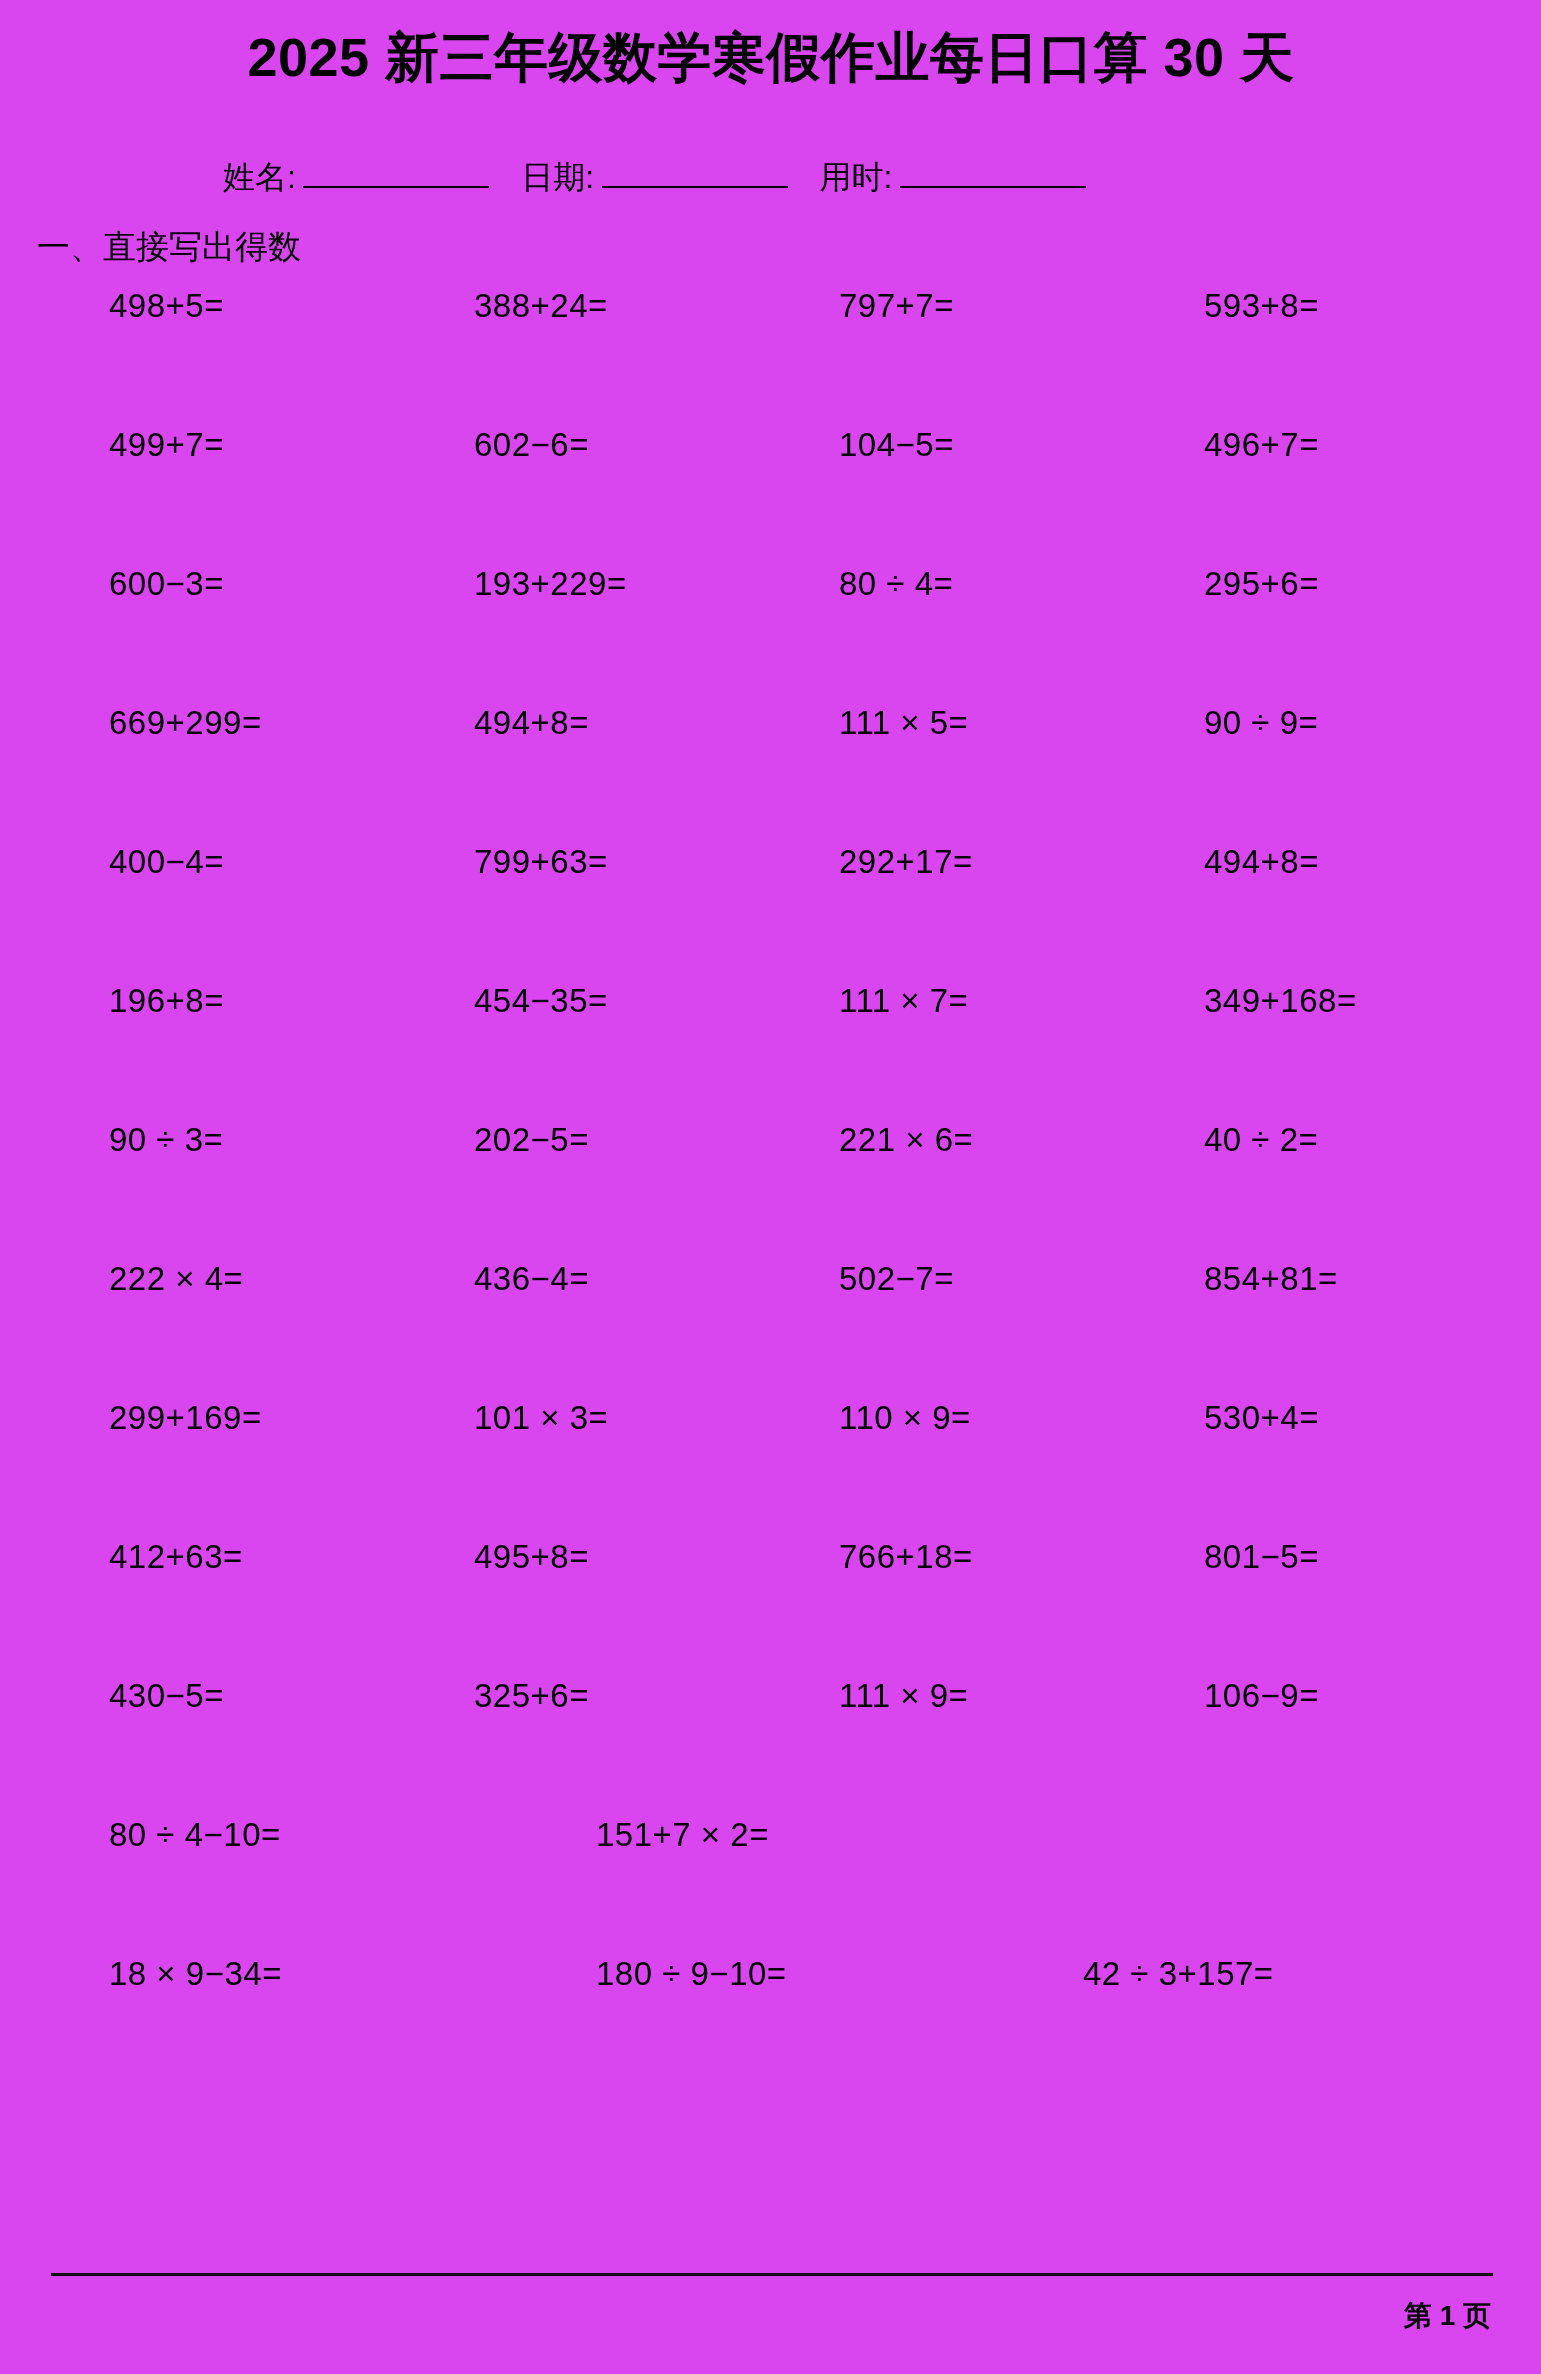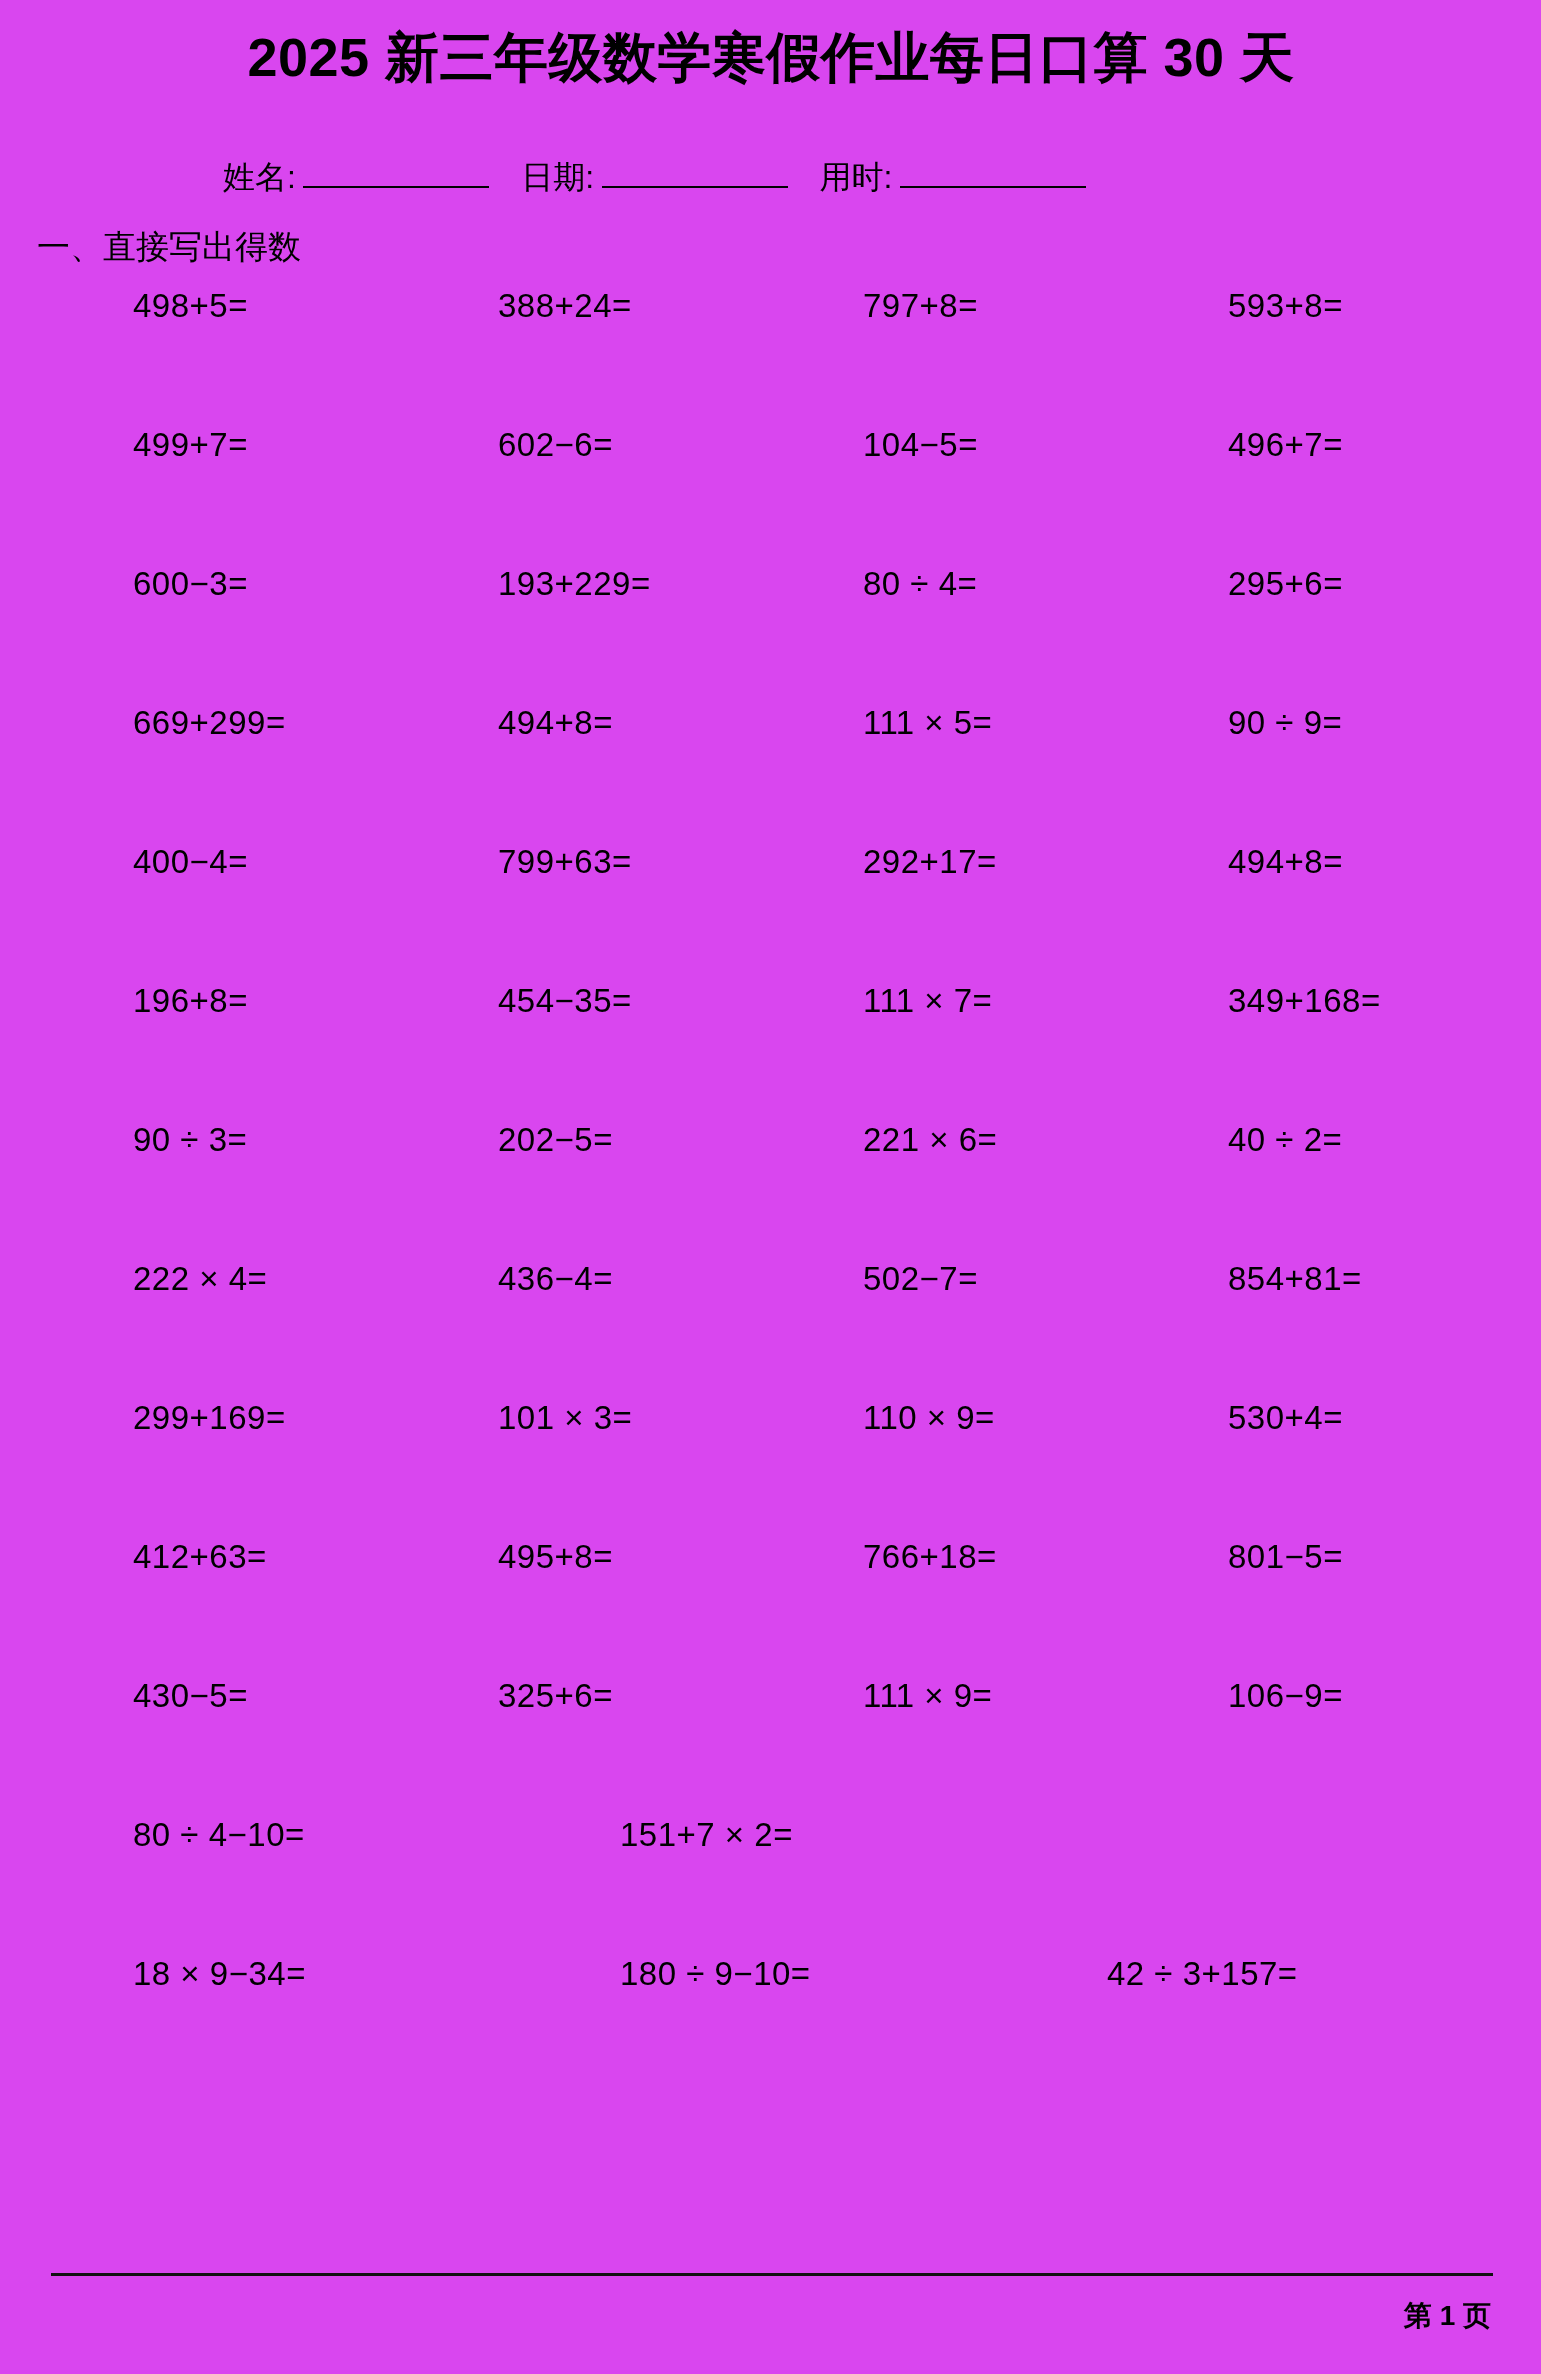--- a/index.html
+++ b/index.html
@@ -81,21 +81,20 @@
   .problems {
     position: absolute;
     top: 289px;
     left: 0;
     width: 1542px;
   }
   .prob-row {
     display: flex;
     height: 139px;
     align-items: flex-start;
-    margin-left: 24px;
   }
   .prob-row.cols-4 .cell {
     width: 365px;
     padding-left: 109px;
     box-sizing: border-box;
   }
   .prob-row.cols-3 .cell {
     width: 487px;
     padding-left: 109px;
     box-sizing: border-box;
@@ -152,21 +151,21 @@
       <span class="id-blank"></span>
     </span>
   </div>
 
   <div class="section-heading">一、直接写出得数</div>
 
   <div class="problems" id="problems-container">
       <div class="prob-row cols-4">
         <div class="cell"><span class="prob">498+5=</span></div>
         <div class="cell"><span class="prob">388+24=</span></div>
-        <div class="cell"><span class="prob">797+8=</span></div>
+        <div class="cell"><span class="prob">797+7=</span></div>
         <div class="cell"><span class="prob">593+8=</span></div>
       </div>
       <div class="prob-row cols-4">
         <div class="cell"><span class="prob">499+7=</span></div>
         <div class="cell"><span class="prob">602−6=</span></div>
         <div class="cell"><span class="prob">104−5=</span></div>
         <div class="cell"><span class="prob">496+7=</span></div>
       </div>
       <div class="prob-row cols-4">
         <div class="cell"><span class="prob">600−3=</span></div>

